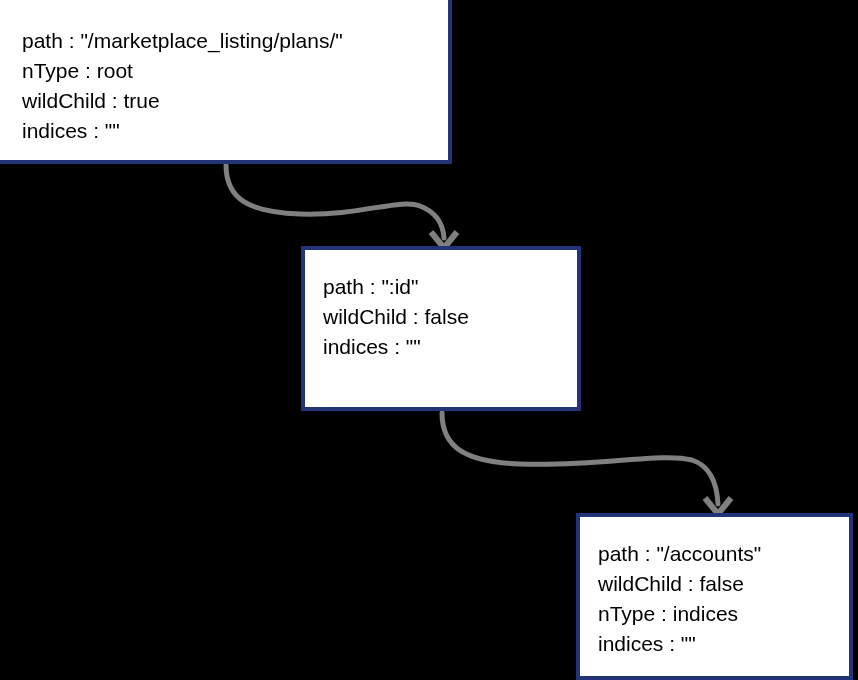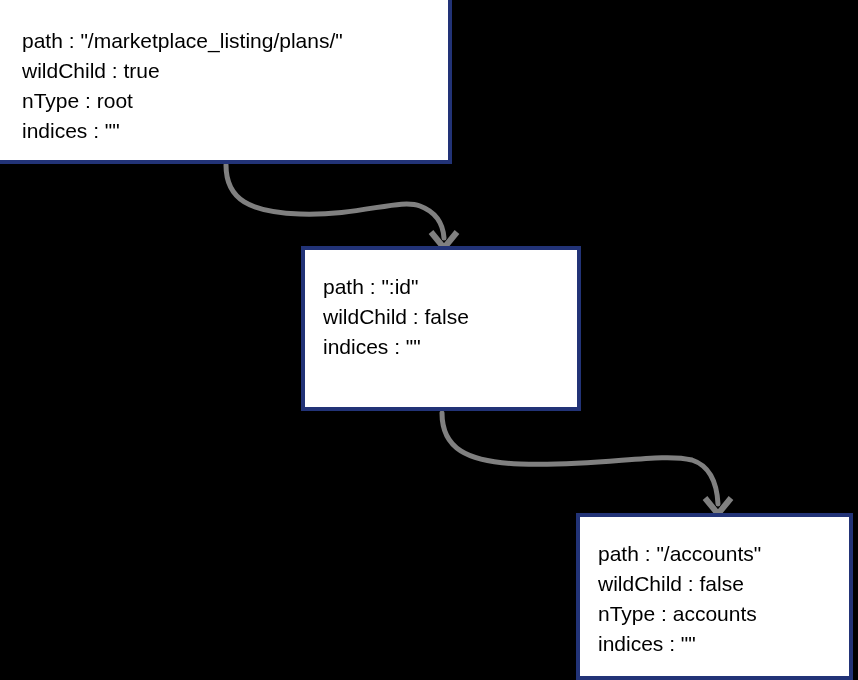--- a/index.html
+++ b/index.html
@@ -77,36 +77,36 @@
     </g>
     <g>
       <path d="M 442,413 C 442,448 466,462 520,464 C 600,467 660,452 692,460 C 710,466 717,484 718,504" fill="none" stroke="#808080" stroke-width="5" stroke-linecap="round"></path>
       <path d="M 705,498 L 718,514 L 731,498" fill="none" stroke="#808080" stroke-width="6" stroke-linejoin="miter" stroke-linecap="butt"></path>
     </g>
   </svg>
 
   <div class="node" id="node-root">
     <div class="node-lines">
       <div class="node-line">path : "/marketplace_listing/plans/"</div>
+      <div class="node-line">nType : root</div>
       <div class="node-line">wildChild : true</div>
-      <div class="node-line">nType : root</div>
       <div class="node-line">indices : ""</div>
     </div>
   </div>
 
   <div class="node" id="node-param">
     <div class="node-lines">
       <div class="node-line">path : ":id"</div>
       <div class="node-line">wildChild : false</div>
       <div class="node-line">indices : ""</div>
     </div>
   </div>
 
   <div class="node" id="node-default">
     <div class="node-lines">
       <div class="node-line">path : "/accounts"</div>
       <div class="node-line">wildChild : false</div>
-      <div class="node-line">nType : accounts</div>
+      <div class="node-line">nType : indices</div>
       <div class="node-line">indices : ""</div>
     </div>
   </div>
 
 </div>
 
 </body></html>

